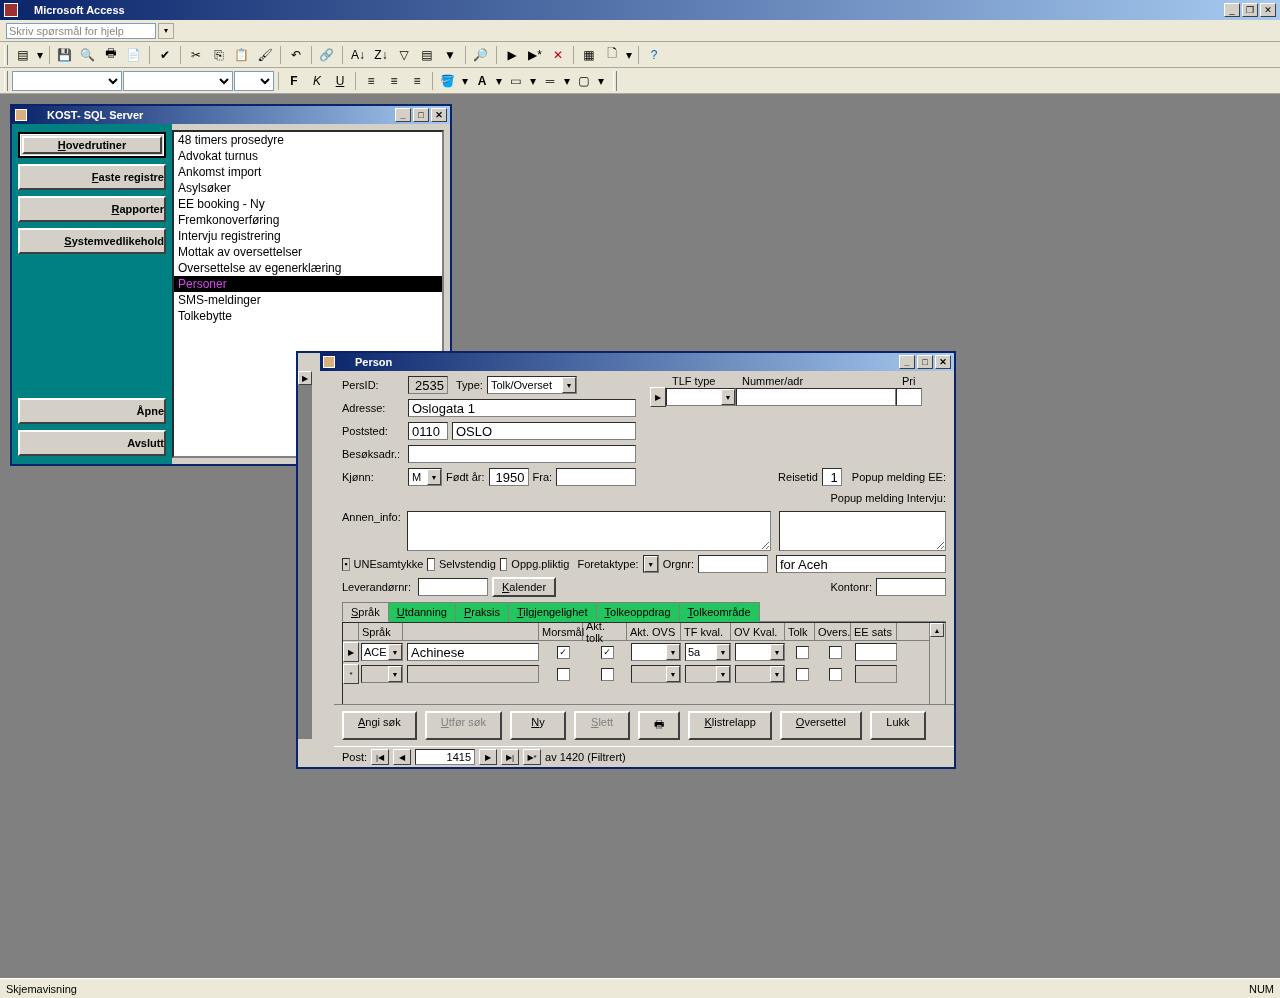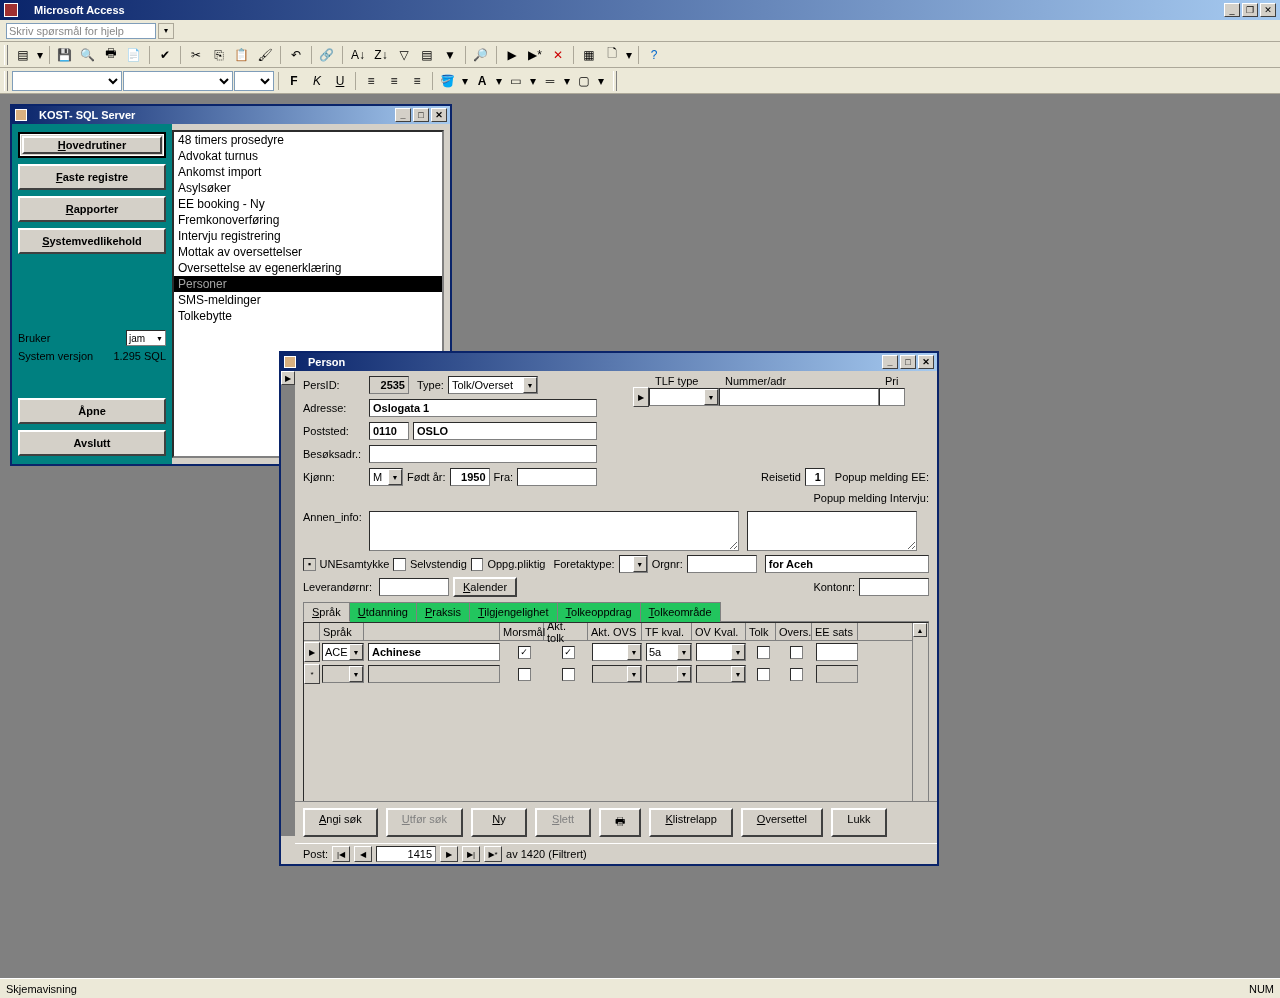--- a/index.html
+++ b/index.html
@@ -30,46 +30,46 @@
 
 
 .mdi { position: absolute; top: 94px; left: 0; right: 0; bottom: 20px; background: #808080; }
 
 
 .statusbar { position: absolute; bottom: 0; left: 0; right: 0; height: 20px; background: #ece9d8; border-top: 1px solid #fff; display: flex; align-items: center; padding: 0 6px; justify-content: space-between; }
 
 
 .child-win { position: absolute; border: 2px solid #0a246a; background: #d4d0c8; }
 .child-titlebar { background: linear-gradient(to right, #0a246a, #a6caf0); color: #fff; height: 18px; display: flex; align-items: center; justify-content: space-between; padding: 0 3px; font-weight: bold; }
-.child-titlebar .t { display:flex; align-items:center; gap:12px;}
+.child-titlebar .t { display:flex; align-items:center; gap:20px;}
 .child-icon { width: 12px; height: 12px; background: #d8b080; border: 1px solid #fff; }
 
 
 .kost-win { top: 10px; left: 10px; width: 442px; height: 362px; }
 .kost-body { display: flex; height: calc(100% - 18px); }
 .kost-left { width: 160px; background: #008080; padding: 8px 6px; display: flex; flex-direction: column; gap: 6px; color:#000; }
-.kost-btn { background: #d4d0c8; border: 2px solid; border-color: #fff #404040 #404040 #fff; height: 26px; display: flex; align-items: center; justify-content: center; cursor: pointer; font-weight: bold; font-size:11px; }
+.kost-btn { background: #d4d0c8; border: 2px solid; border-color: #fff #404040 #404040 #fff; height: 26px; display: flex; align-items: center; justify-content: flex-end; cursor: pointer; font-weight: bold; font-size:11px; }
 .kost-btn.thick { border: 2px solid #000; outline: 1px solid #fff; outline-offset: -3px; background:#d4d0c8; padding:2px; box-shadow: inset 0 0 0 2px #d4d0c8; }
 .kost-btn.thick .inner { border: 2px solid; border-color:#fff #404040 #404040 #fff; width:100%; height:100%; display:flex;align-items:center;justify-content:center;}
 .kost-info { margin-top: auto; font-size: 11px; }
 .kost-info-row { display:flex; justify-content:space-between; margin-bottom:4px; align-items:center;}
 .kost-dd { width:40px; height:16px; background:#fff; border:1px inset #808080; font-size:10px; padding:0 2px; display:flex; align-items:center; justify-content:space-between;}
 .kost-list { flex: 1; background: #fff; border: 2px inset #808080; overflow-y: auto; margin:6px 6px 6px 0; }
 .kost-list-item { padding: 1px 4px; cursor: pointer; font-size:12px; }
-.kost-list-item.selected { background: #000; color: #a3a3a3; }
-
-
-.person-win { top: 257px; left: 279px; width: 660px; height: 515px; }
+.kost-list-item.selected { background: #000; color: #d946ef; }
+
+
+.person-win { top: 257px; left: 296px; width: 660px; height: 418px; padding-left: 22px; }
 .person-body { background: #d4d0c8; height: calc(100% - 18px); display:flex; flex-direction:column; }
 .rec-sel { position:absolute; left:0; top:18px; width:14px; bottom:28px; background:#808080; }
 .rec-sel .arrow { width:14px; height:14px; background:#d4d0c8; border:1px solid; border-color:#fff #404040 #404040 #fff; display:flex;align-items:center;justify-content:center; font-size:8px;}
 .form-area { margin-left:14px; padding: 4px 8px; flex:1; overflow:hidden; }
 .frow { display:flex; align-items:center; gap:4px; margin-bottom:3px; min-height:20px; }
 .flabel { font-size:11px; width:62px; }
-.finput { background:#fff; border:1px inset #808080; height:18px; font-size:11px; padding:0 3px;font-weight:bold; }
+.finput { background:#fff; border:1px inset #808080; height:18px; font-size:13px; padding:0 3px; }
 .fselect { background:#fff; border:1px inset #808080; height:18px; font-size:11px; display:flex; align-items:center; }
 .fselect .sbtn { width:14px; height:16px; background:#d4d0c8; border:1px solid; border-color:#fff #404040 #404040 #fff; display:flex;align-items:center;justify-content:center; font-size:7px; margin-left:auto;}
 .fcheck { width:13px; height:13px; background:#fff; border:1px inset #808080; display:flex;align-items:center;justify-content:center; font-size:9px;}
 .tab-strip { display:flex; border-bottom:1px solid #808080; margin-top:4px;}
 .tab { padding:3px 8px; border:1px solid #808080; border-bottom:none; background:#22c55e; margin-right:-1px; cursor:pointer; font-size:11px; position:relative; top:1px;}
 .tab.active { background:#d4d0c8; border-bottom:1px solid #d4d0c8; z-index:1;}
 .subform { border:1px inset #808080; background:#d4d0c8; height:200px; margin-top:0; position:relative; overflow:hidden;}
 .sf-header { display:flex; background:#d4d0c8; border-bottom:1px solid #808080; font-size:11px; height:18px; align-items:center;}
 .sf-header > div { border-right:1px solid #808080; padding:0 3px; height:100%; display:flex; align-items:center;}
 .sf-row { display:flex; height:22px; align-items:center; }
@@ -207,33 +207,20 @@
       <div class="kost-left">
         <div class="kost-btn thick">
             <div class="inner">
               <span><u>H</u>ovedrutiner</span>
             </div>
           </div>
         <div class="kost-btn"><u>F</u>aste registre</div>
         <div class="kost-btn"><u>R</u>apporter</div>
         <div class="kost-btn"><u>S</u>ystemvedlikehold</div>
         <div style="flex:1"></div>
-        <div class="kost-info">
-          <div class="kost-info-row">
-              <span>Bruker</span>
-            <div class="kost-dd">
-                <span>jam</span>
-                <span style="font-size:7px;">▼</span>
-              </div>
-          </div>
-          <div class="kost-info-row">
-              <span>System versjon</span>
-              <span>1.295 SQL</span>
-            </div>
-        </div>
         <div style="height:20px;"></div>
         <div class="kost-btn">Åpne</div>
         <div class="kost-btn">Avslutt</div>
       </div>
       <div class="kost-list" id="kost-list">
           <div class="kost-list-item">48 timers prosedyre</div>
           <div class="kost-list-item">Advokat turnus</div>
           <div class="kost-list-item">Ankomst import</div>
           <div class="kost-list-item">Asylsøker</div>
           <div class="kost-list-item">EE booking - Ny</div>

